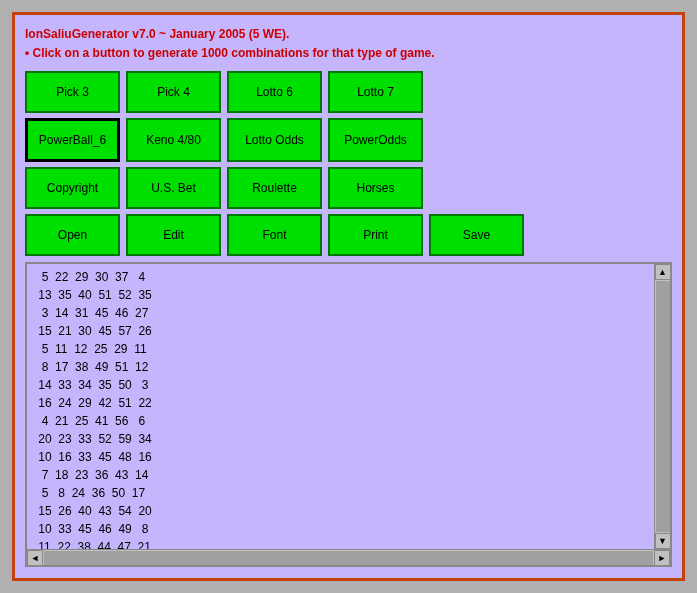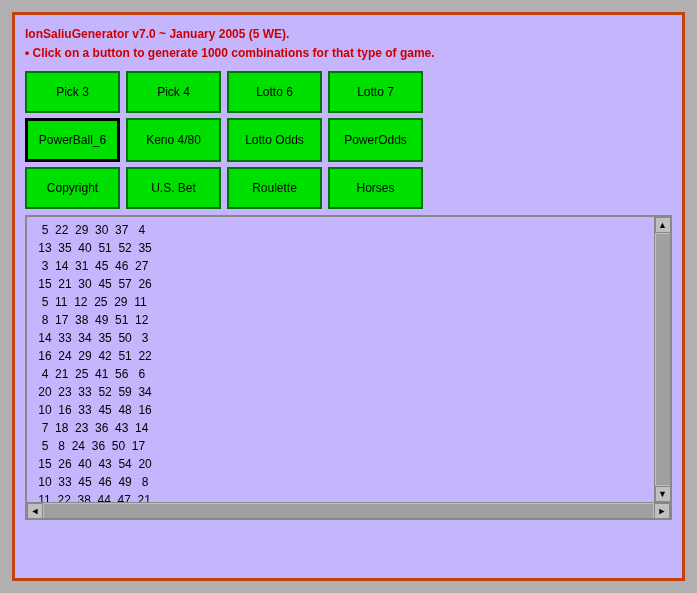--- a/index.html
+++ b/index.html
@@ -143,20 +143,27 @@
     <button class="btn">PowerOdds</button>
   </div>
 
   <div class="btn-row">
     <button class="btn">Copyright</button>
     <button class="btn">U.S. Bet</button>
     <button class="btn">Roulette</button>
     <button class="btn">Horses</button>
   </div>
 
+  <div class="btn-row">
+    <button class="btn">Open</button>
+    <button class="btn">Edit</button>
+    <button class="btn">Font</button>
+    <button class="btn">Print</button>
+    <button class="btn">Save</button>
+  </div>
 
   <div class="output-wrapper">
     <div class="output-inner">
       <div class="output-text">  5  22  29  30  37   4
  13  35  40  51  52  35
   3  14  31  45  46  27
  15  21  30  45  57  26
   5  11  12  25  29  11
   8  17  38  49  51  12
  14  33  34  35  50   3

